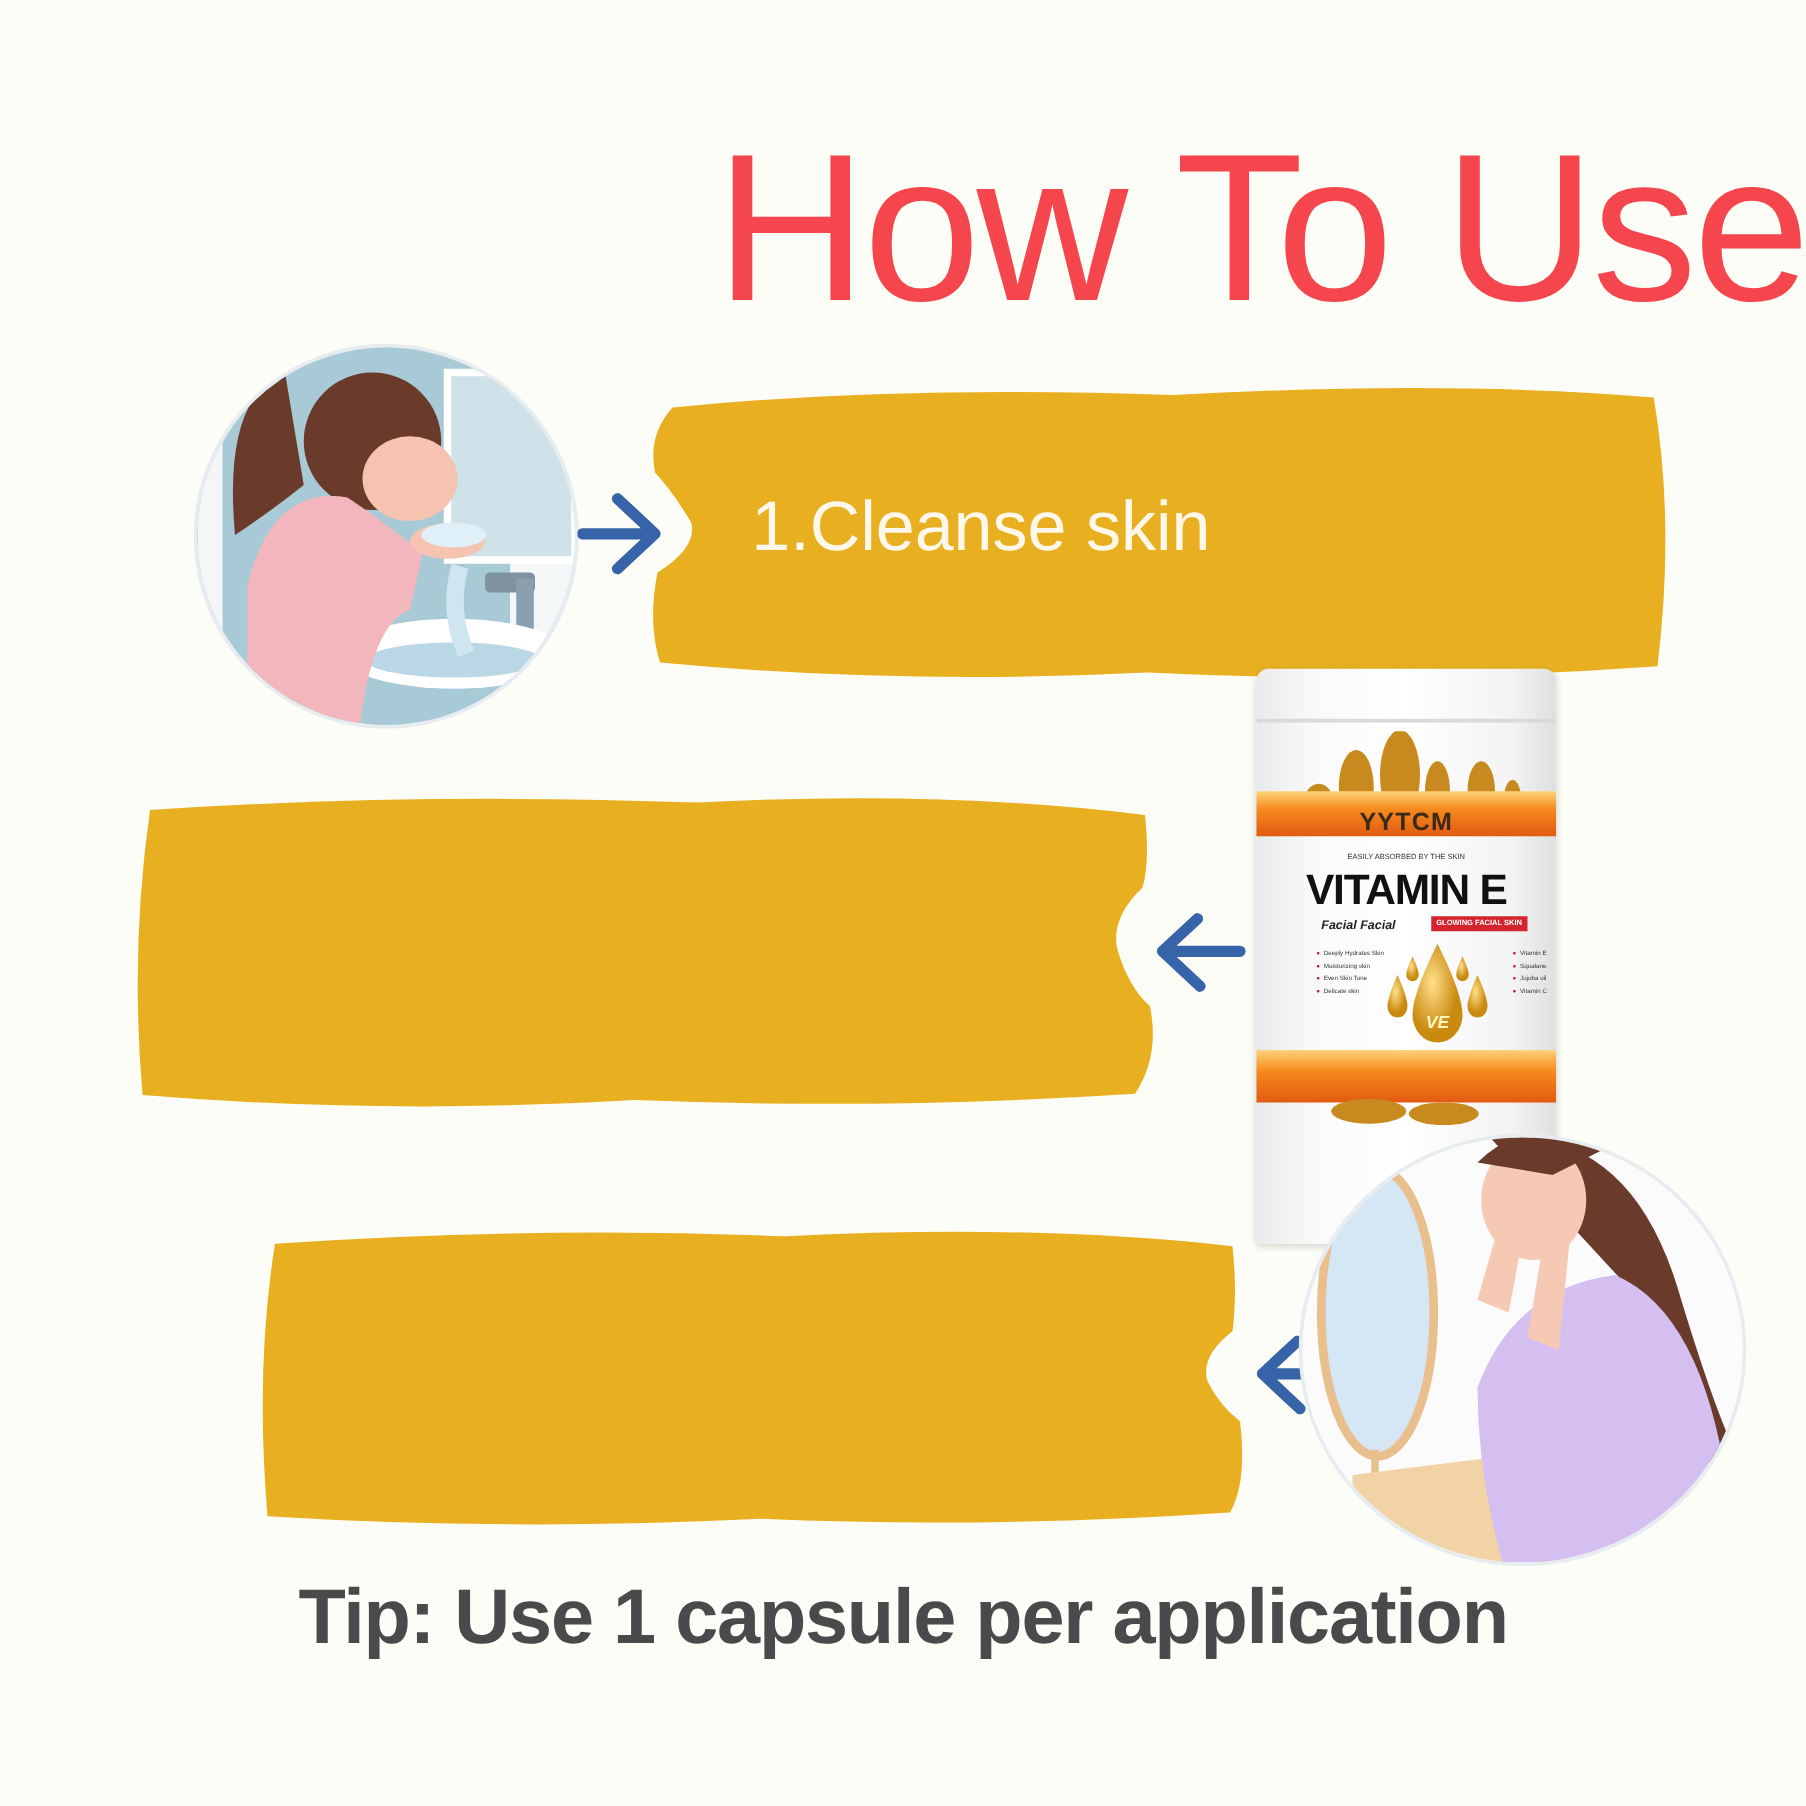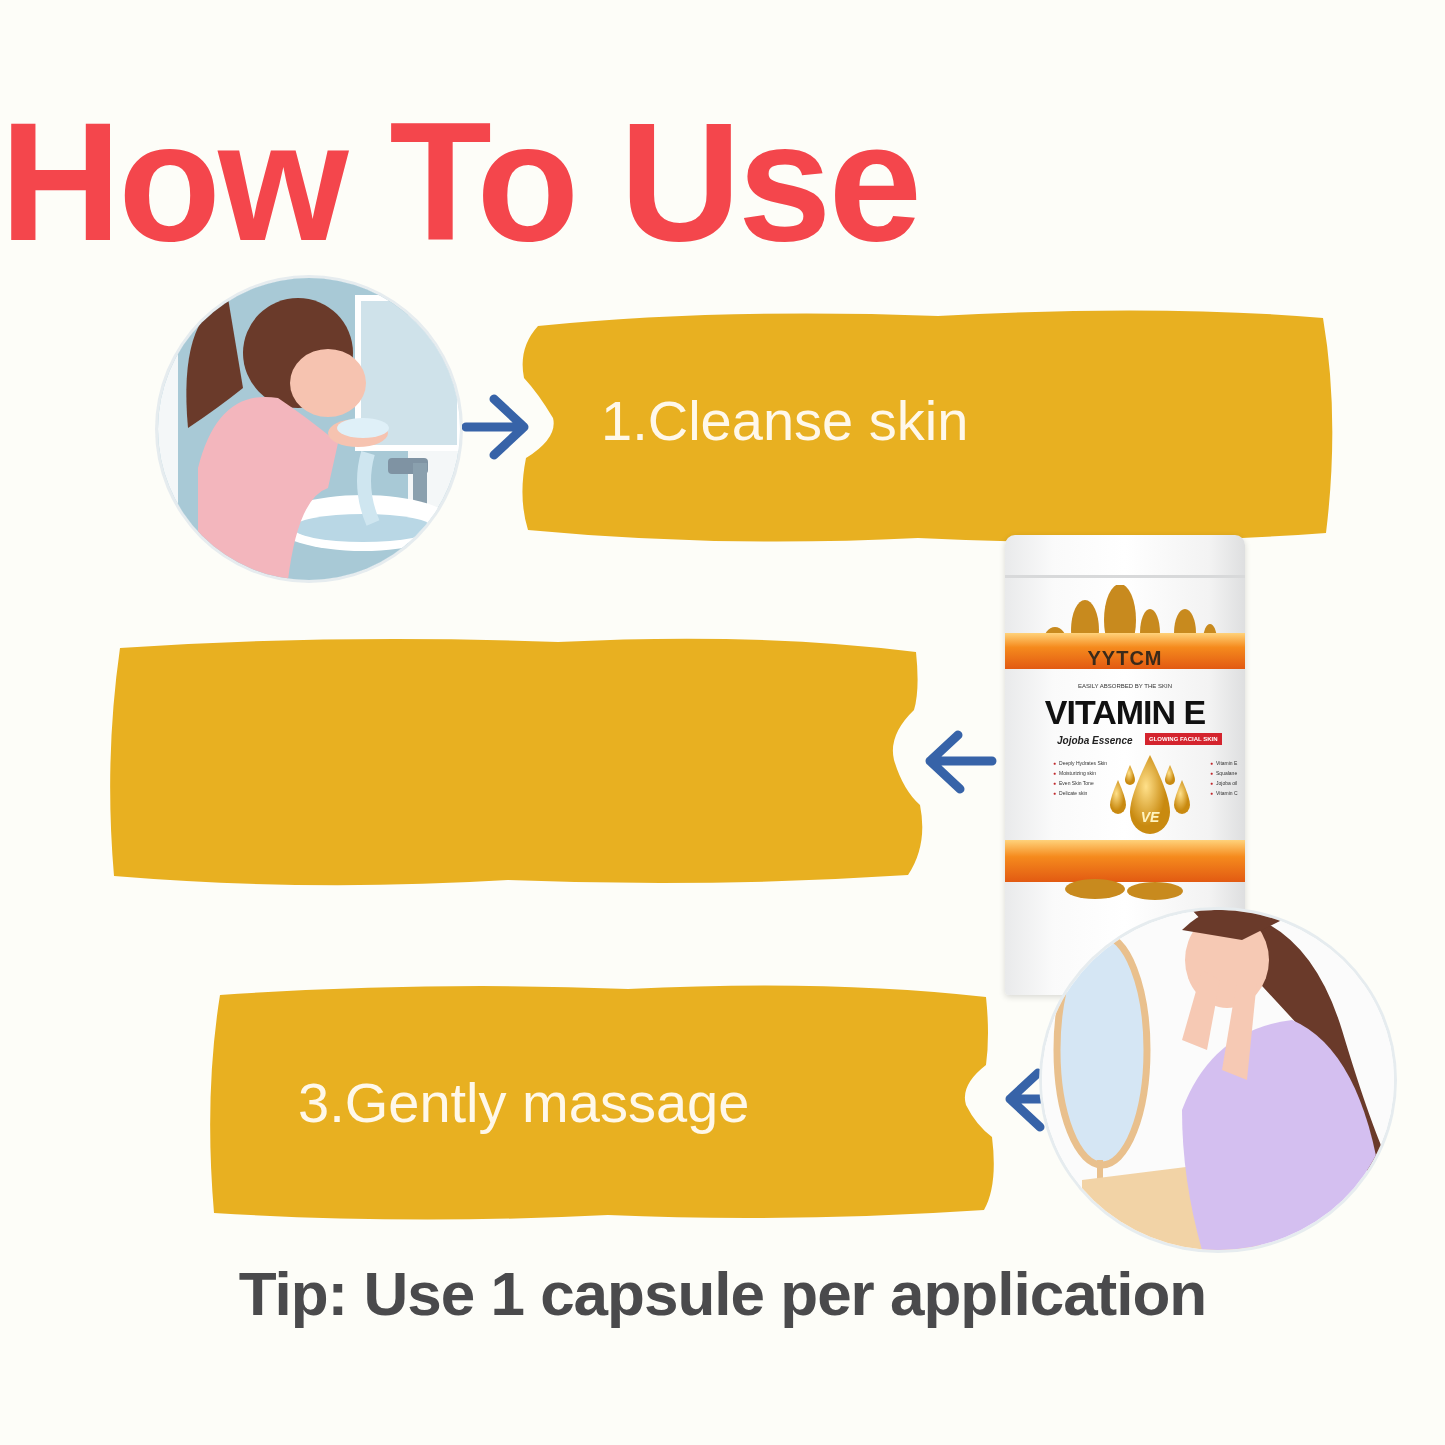--- a/index.html
+++ b/index.html
@@ -2,22 +2,22 @@
 <html><head>
 <meta charset="utf-8">
 <style>
   html, body { margin: 0; padding: 0; }
   body {
     width: 1445px; height: 1445px; position: relative; overflow: hidden;
     background: #fdfdf8;
     font-family: "Liberation Sans", "DejaVu Sans", sans-serif;
   }
   .title {
-    position: absolute; left: 0; right: 0; top: 98px; text-align: left;
-    font-size: 168px; font-weight: 700; color: #f4464c; letter-spacing: -3px;
+    position: absolute; left: 0; right: 0; top: 98px; text-align: right;
+    font-size: 168px; font-weight: 400; color: #f4464c; letter-spacing: -3px;
     line-height: 1;
   }
   .banner { position: absolute; }
   .banner svg { position: absolute; left: 0; top: 0; }
   .banner .label {
     position: absolute; color: #fff8ea; font-size: 56px; font-weight: 400;
     white-space: nowrap; line-height: 1;
   }
   .circle {
     position: absolute; border-radius: 50%; overflow: hidden;
@@ -103,21 +103,21 @@
       <ellipse cx="125" cy="48" rx="10" ry="24"></ellipse>
         <ellipse cx="160" cy="48" rx="11" ry="24"></ellipse>
       <ellipse cx="185" cy="55" rx="7" ry="16"></ellipse>
         <ellipse cx="30" cy="58" rx="12" ry="16"></ellipse>
     </g>
   </svg>
   <div class="orange-band" style="top:98px;"></div>
   <div class="brand">YYTCM</div>
   <div class="sub">EASILY ABSORBED BY THE SKIN</div>
   <div class="big">VITAMIN E</div>
-  <div class="essence" style="left:52px;">Jojoba Essence</div>
+  <div class="essence" style="left:52px;">Facial Facial</div>
   <div class="glow">GLOWING FACIAL SKIN</div>
   <ul style="left:48px; top:225px;">
     <li>Deeply Hydrates Skin</li>
     <li>Moisturizing skin</li>
     <li>Even Skin Tone</li>
     <li>Delicate skin</li>
   </ul>
   <ul style="left:205px; top:225px;">
     <li>Vitamin E</li>
     <li>Squalane</li>
@@ -144,21 +144,20 @@
         <ellipse cx="40" cy="14" rx="30" ry="10"></ellipse>
         <ellipse cx="100" cy="16" rx="28" ry="9"></ellipse>
       </g>
   </svg>
 </div>
 
 <div class="banner" style="left:208px; top:975px; width:790px; height:250px;">
   <svg width="790" height="250" viewBox="0 0 790 250">
     <path d="M12 20 Q220 6 420 14 Q620 4 778 22 Q782 60 778 90 Q752 110 758 130 Q768 150 784 162 Q790 210 776 235 Q580 248 400 240 Q200 250 6 238 Q-4 120 12 20 Z" fill="#e8b021"></path>
   </svg>
-  <span class="label" style="left:90px; top:100px;">3.Gently massage</span>
 </div>
 
 <svg class="arrow" style="left:1000px; top:1063px;" width="85" height="80" viewBox="0 0 85 80">
   <path d="M76 36 L10 36 M38 10 L10 36 L40 64" stroke="#3763a8" stroke-width="9" stroke-linecap="round" stroke-linejoin="round" fill="none"></path>
 </svg>
 
 <div class="circle" style="left:1042px; top:910px; width:352px; height:340px; background:#ffffff;">
   <svg width="352" height="340" viewBox="0 0 352 340">
     <rect width="352" height="340" fill="#fbfbfb"></rect>
     <ellipse cx="60" cy="140" rx="45" ry="115" fill="#d5e6f4" stroke="#e9c08d" stroke-width="7"></ellipse>

